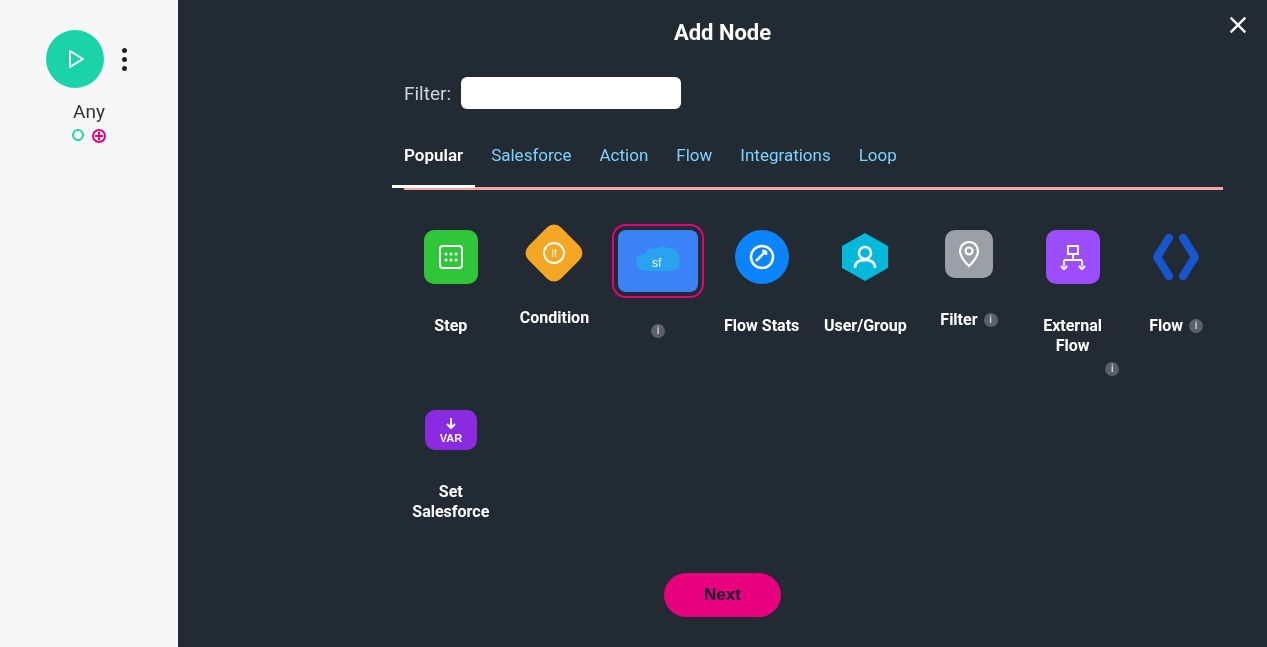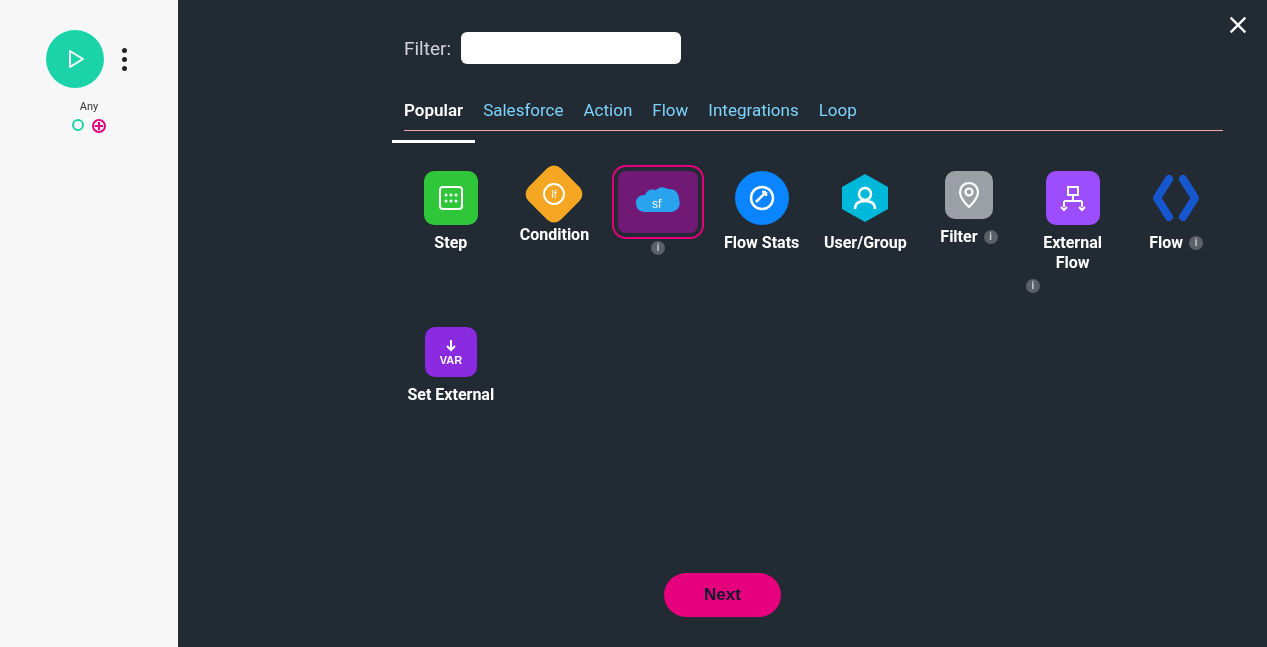--- a/index.html
+++ b/index.html
@@ -4,53 +4,53 @@
 <style>
   * { box-sizing: border-box; margin: 0; padding: 0; }
   html, body { width: 1267px; height: 647px; font-family: -apple-system, BlinkMacSystemFont, "Segoe UI", Roboto, "Helvetica Neue", Arial, sans-serif; background:#fff; }
   .app { display:flex; width:100%; height:100%; }
   .sidebar { width:178px; background:#f7f7f7; padding-top:30px; display:flex; flex-direction:column; align-items:center; }
   .start-row { display:flex; align-items:center; gap:12px; }
   .play-btn { width:58px; height:58px; border-radius:50%; background:#1ad3a9; display:flex; align-items:center; justify-content:center; cursor:pointer; }
   .play-btn svg { width:24px; height:24px; }
   .kebab { display:flex; flex-direction:column; gap:4px; cursor:pointer; padding:6px; }
   .kebab span { width:5px; height:5px; background:#222; border-radius:50%; display:block; }
-  .sidebar-label { margin-top:12px; font-size:11px; color:#333; }
+  .sidebar-label { margin-top:12px; font-size:19px; color:#333; }
   .mini-icons { display:flex; gap:8px; margin-top:6px; }
   .ring { width:12px; height:12px; border:2.5px solid #1ad3a9; border-radius:50%; }
   .plus-circ { width:14px; height:14px; border:2px solid #e6007e; border-radius:50%; position:relative; }
   .plus-circ::before, .plus-circ::after { content:""; position:absolute; background:#e6007e; }
   .plus-circ::before { width:8px; height:2px; left:1px; top:4px; }
   .plus-circ::after  { width:2px; height:8px; left:4px; top:1px; }
 
   .modal { flex:1; background:#222a33; color:#fff; position:relative; display:flex; flex-direction:column; }
   .close-x { position:absolute; top:14px; right:18px; cursor:pointer; }
   .close-x svg { width:22px; height:22px; stroke:#fff; stroke-width:2.5; }
   .title { text-align:center; font-size:22px; font-weight:700; padding-top:20px; }
   .filter-row { display:flex; align-items:center; gap:10px; margin:32px 0 0 226px; }
   .filter-row label { color:#cfd4d9; font-size:19px; }
   .filter-row input { width:220px; height:32px; border-radius:6px; border:none; padding:0 10px; font-size:14px; background:#fff; color:#222; }
-  .tabs { display:flex; gap:20px; margin:36px 0 0 226px; border-bottom:1px solid #fca5a5; padding-bottom:0; width:calc(100% - 270px); }
+  .tabs { display:flex; gap:28px; margin:36px 0 0 226px; border-bottom:3px solid #fca5a5; padding-bottom:12px; width:calc(100% - 270px); }
   .tab { color:#7dd3fc; font-size:17px; cursor:pointer; padding-bottom:10px; position:relative; }
   .tab.active { color:#fff; font-weight:600; }
   .tab.active::after { content:""; position:absolute; left:-12px; right:-12px; bottom:-13px; height:3px; background:#fff; }
   .grid { margin:40px 0 0 226px; width:calc(100% - 270px); display:grid; grid-template-columns:repeat(8, 1fr); column-gap:10px; row-gap:34px; }
   .node { display:flex; flex-direction:column; align-items:center; cursor:pointer; }
   .icon-box { width:54px; height:54px; border-radius:10px; display:flex; align-items:center; justify-content:center; }
   .icon-box.selected { outline:2px solid #e6007e; outline-offset:4px; border-radius:8px; }
-  .node-label { margin-top:8px; font-size:16px; font-weight:700; color:#fff; text-align:center; line-height:1.25; max-width:120px; display:flex; align-items:center; gap:6px; justify-content:flex-start; flex-wrap:wrap; }
+  .node-label { margin-top:32px; font-size:16px; font-weight:700; color:#fff; text-align:center; line-height:1.25; max-width:120px; display:flex; align-items:center; gap:6px; justify-content:flex-end; flex-wrap:wrap; }
   .info-i { display:inline-flex; align-items:center; justify-content:center; width:14px; height:14px; border-radius:50%; background:#596069; color:#c9ced3; font-size:10px; font-style:normal; font-weight:700; }
   .footer { margin-top:auto; display:flex; justify-content:center; padding:26px 0 30px; }
   .next-btn { background:#e6007e; color:#0f172a; border:none; border-radius:999px; font-size:17px; font-weight:600; padding:12px 40px; cursor:pointer; }
 
   
   .bg-green  { background:#2fc63a; }
   .bg-orange { transform:rotate(45deg); background:#f5a623; border-radius:10px; }
   .bg-orange svg { transform:rotate(-45deg); }
-  .bg-slate  { background:#701a75;text-decoration:underline; }
+  .bg-slate  { background:#3b82f6;text-decoration:underline; }
   .bg-teal   { background:transparent; }
   .bg-blue   { background:#0a84ff; border-radius:50%; }
   .bg-grey   { background:#9aa0a6; }
   .bg-purple { background:#9b4dff; }
   .bg-none   { background:transparent; }
   .bg-violet { background:#8a2be2; }
 </style>
 </head>
 <body>
 
@@ -76,20 +76,21 @@
     </div>
   </aside>
 
   <section class="modal">
     <div class="close-x">
       <svg viewBox="0 0 24 24">
           <line x1="4" y1="4" x2="20" y2="20"></line>
           <line x1="20" y1="4" x2="4" y2="20"></line>
         </svg>
     </div>
+    <h1 class="title">Add Node</h1>
 
     <div class="filter-row">
       <label>Filter:</label>
       <input type="text" value="" style="">
     </div>
 
     <nav class="tabs">
       <div class="tab active">Popular</div>
       <div class="tab">Salesforce</div>
       <div class="tab">Action</div>
@@ -203,29 +204,29 @@
               <path d="M34 8 L46 27 L34 46" fill="none" stroke="#1657d0" stroke-width="8" stroke-linecap="round" stroke-linejoin="round"></path>
             </svg>
         </div>
         <div class="node-label">
             <span>Flow</span>
             <i class="info-i">i</i>
           </div>
       </div>
 
       <div class="node">
-        <div class="icon-box bg-violet" style="width:52px;height:50px;">
+        <div class="icon-box bg-violet" style="width:52px;height:40px;">
           <svg width="40" height="32" viewBox="0 0 40 32">
               <path d="M20 4 L20 12" stroke="#fff" stroke-width="2"></path>
               <path d="M16 10 L20 14 L24 10" fill="none" stroke="#fff" stroke-width="2"></path>
               <text x="20" y="28" text-anchor="middle" font-size="11" font-weight="700" fill="#fff" font-family="Arial">VAR</text>
             </svg>
         </div>
         <div class="node-label">
-            <span>Set External</span>
+            <span>Set Salesforce</span>
           </div>
       </div>
 
     </div>
 
     <div class="footer">
       <button class="next-btn">Next</button>
     </div>
   </section>
 

